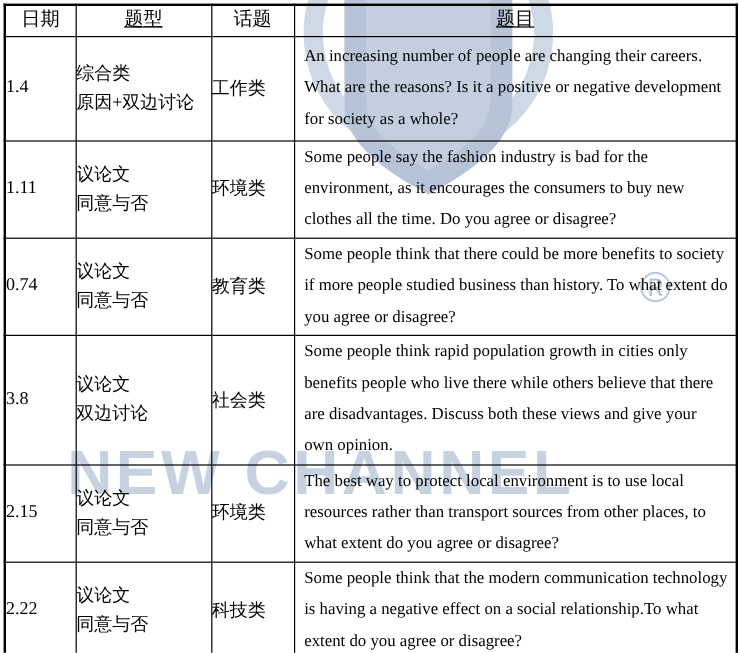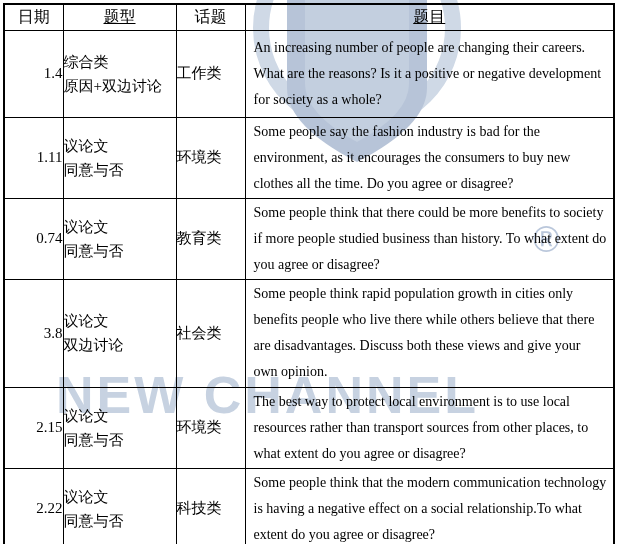--- a/index.html
+++ b/index.html
@@ -49,21 +49,21 @@
   }
   .sched th.u { text-decoration: underline; }
 
   tr.r1 { height: 87px; }
   tr.r2 { height: 80px; }
   tr.r3 { height: 80px; }
   tr.r4 { height: 108px; }
   tr.r5 { height: 80px; }
   tr.r6 { height: 75px; }
 
-  td.date  { text-align: right; vertical-align: middle; font-size: 15px; }
+  td.date  { text-align: left; vertical-align: middle; font-size: 15px; }
   td.type  { vertical-align: middle; font-size: 15px; line-height: 24px; }
   td.topic { text-align: left; vertical-align: middle; font-size: 15px; }
   td.question {
     vertical-align: middle; font-size: 14px; line-height: 26px;
     padding: 1px 6px 1px 8px; overflow: hidden;
   }
 </style>
 </head>
 <body>
 

